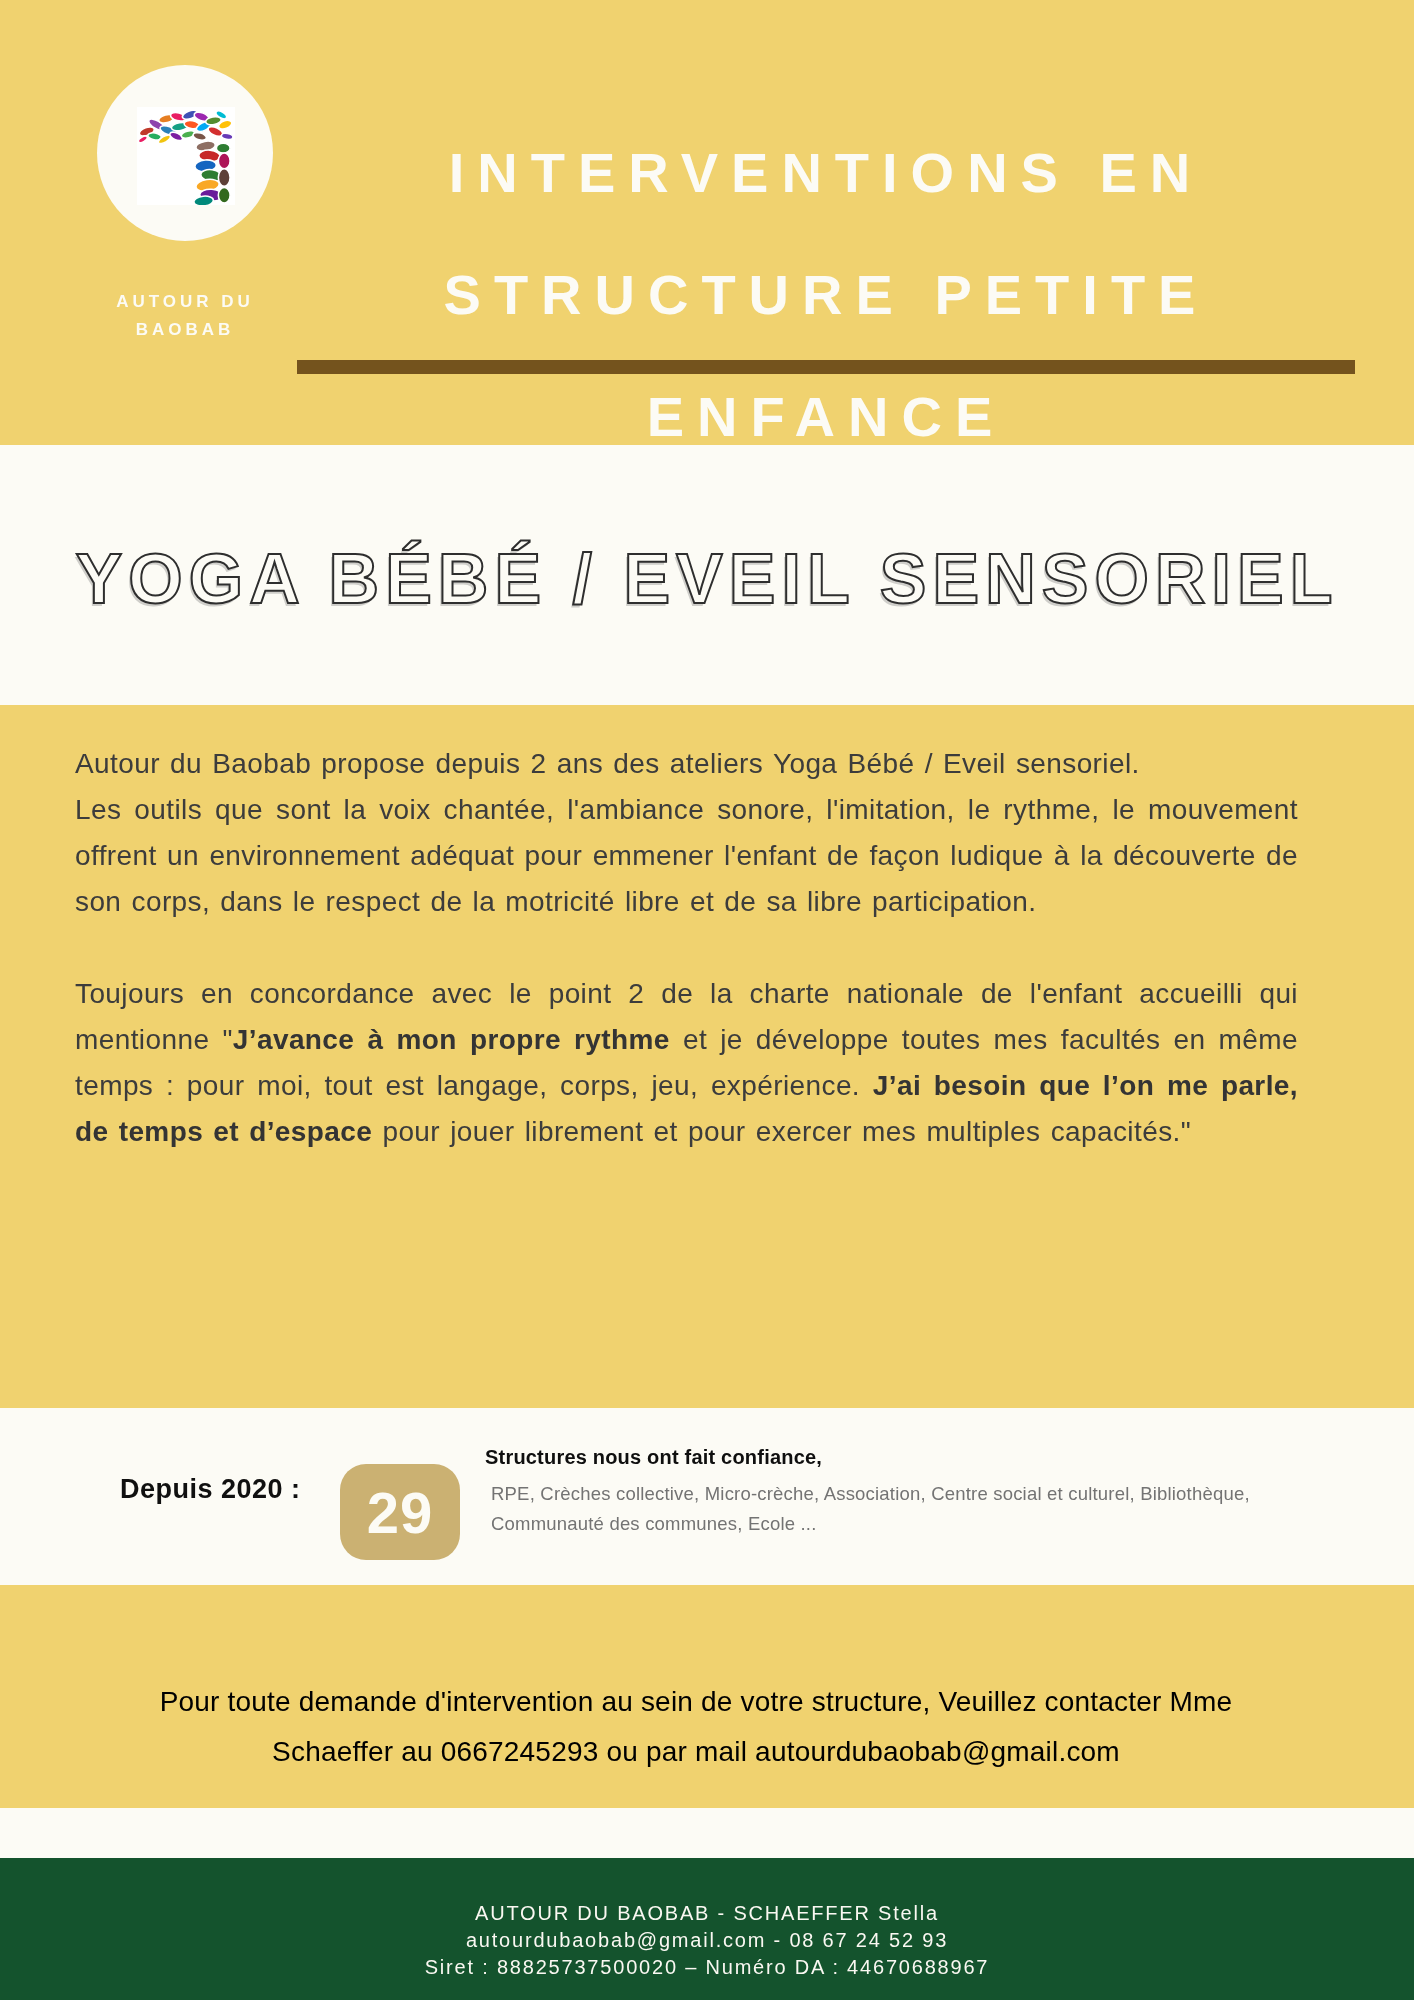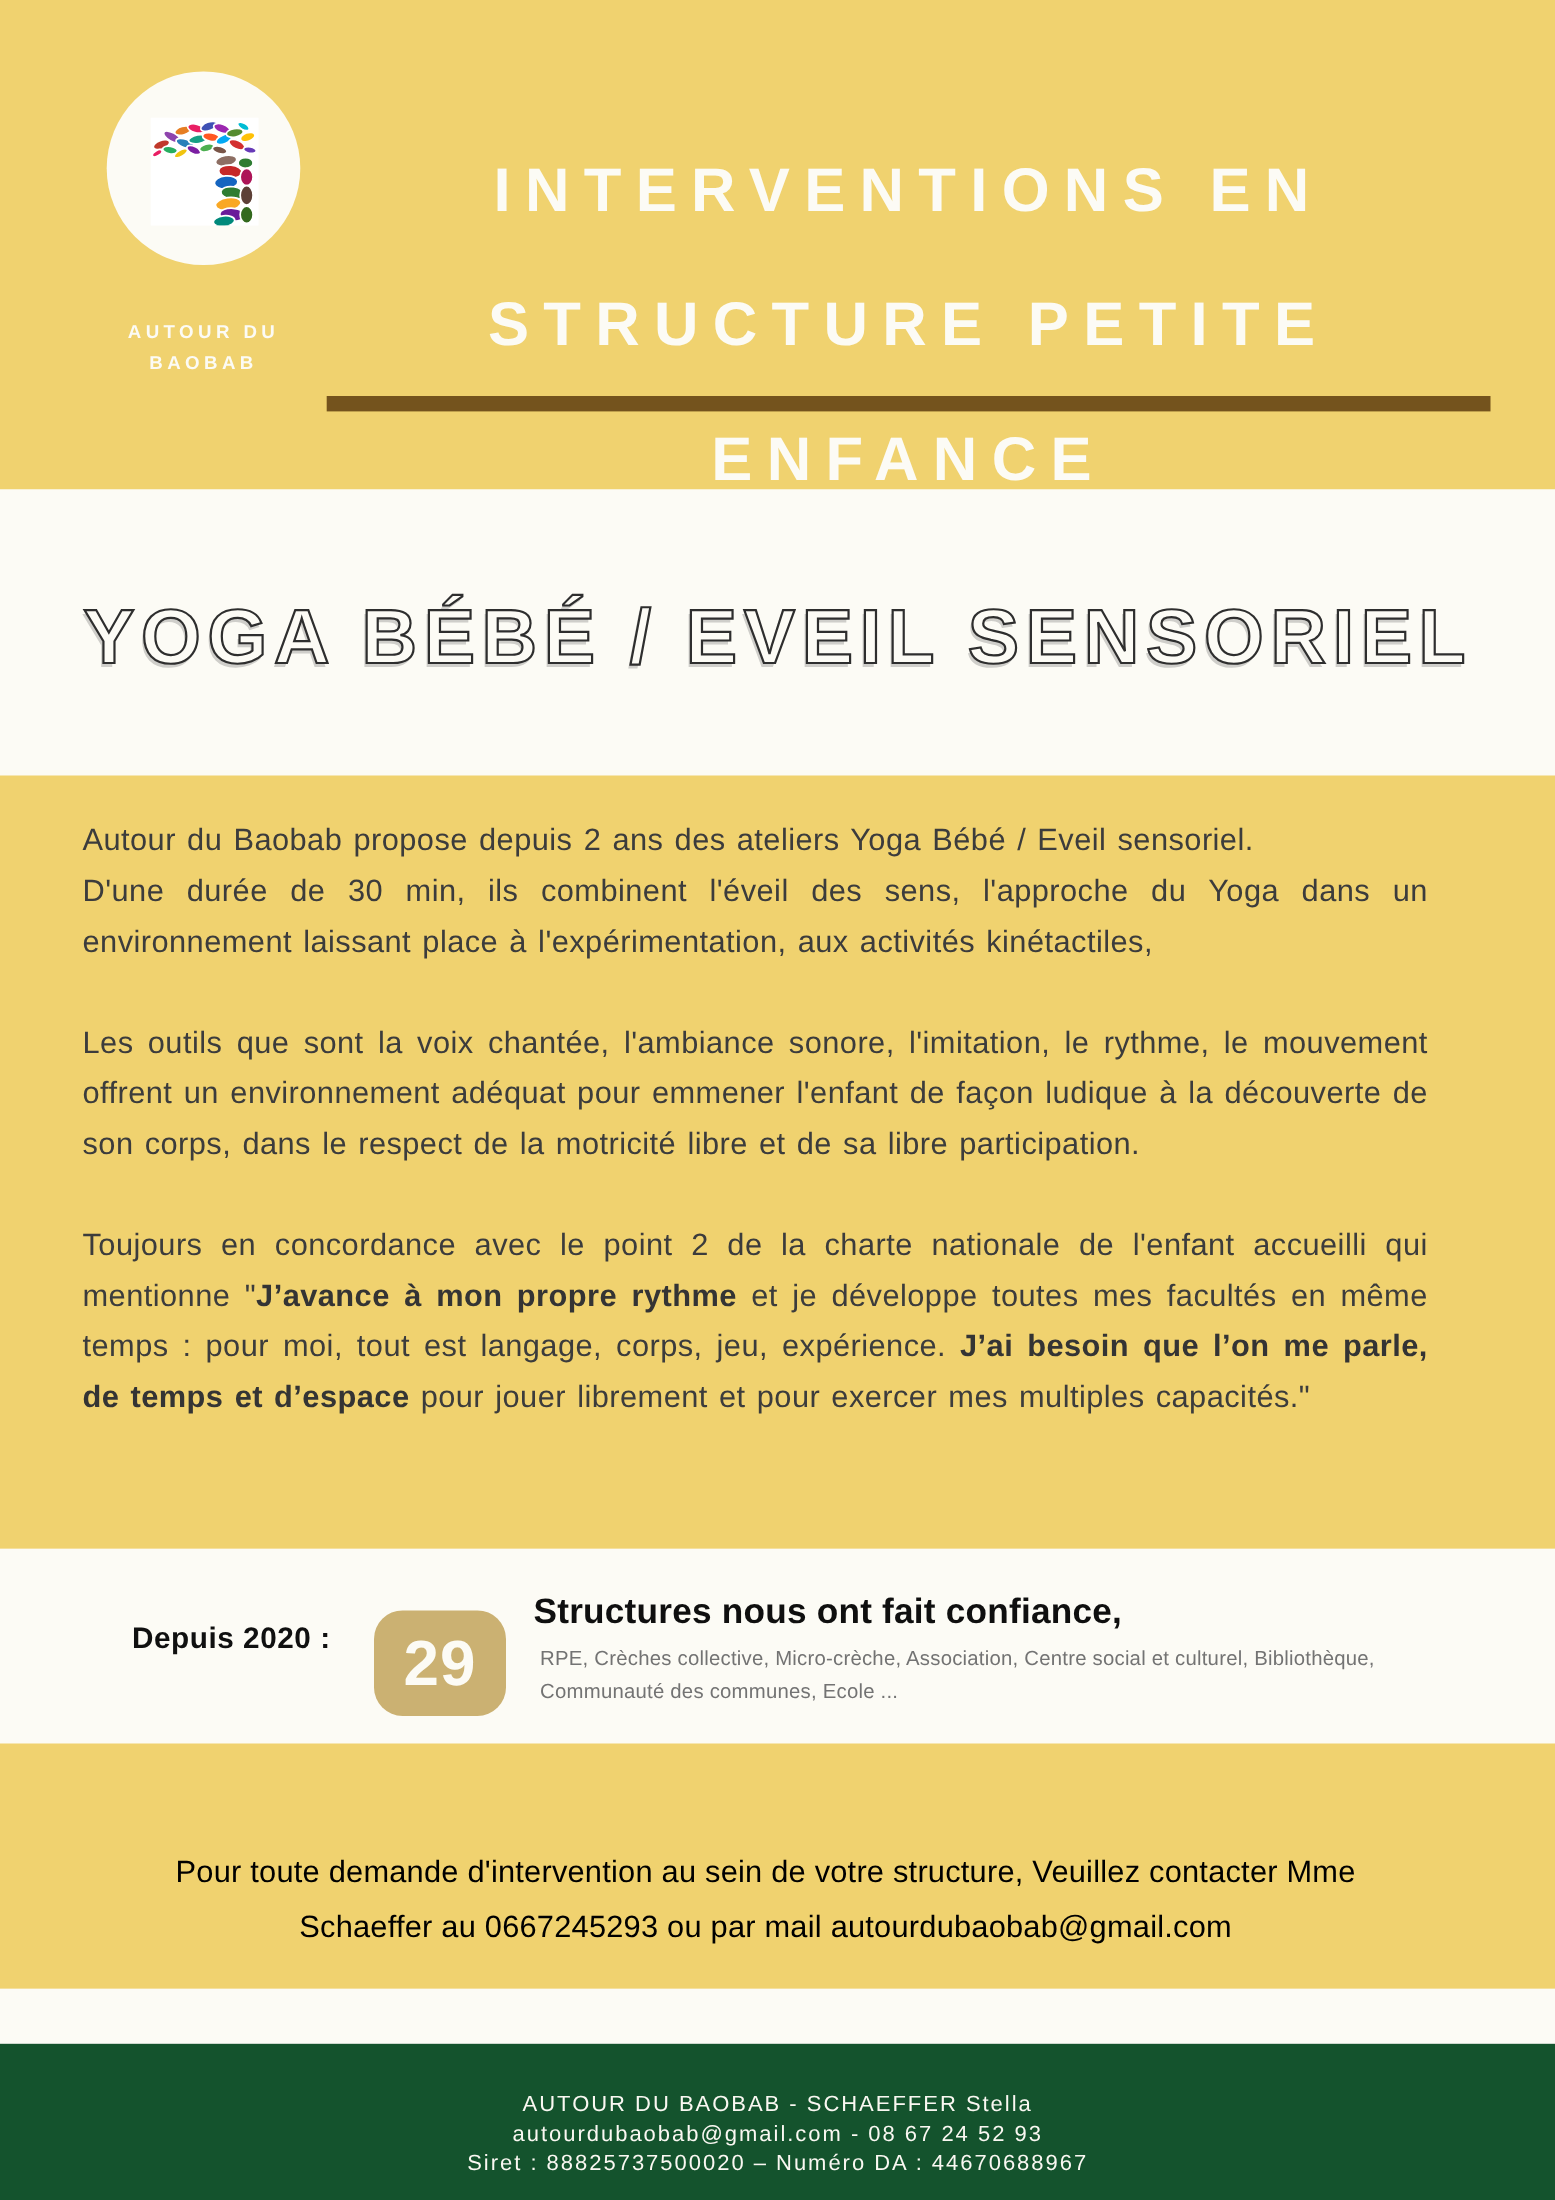--- a/index.html
+++ b/index.html
@@ -66,21 +66,21 @@
   .stats .count-box{
     position:absolute;left:340px;top:36px;width:120px;height:96px;
     background:#CBB172;border-radius:26px;
     display:flex;align-items:center;justify-content:center;margin-top:20px;
   }
   .stats .count-box .num{
     color:#FCFBF5;font-size:58px;font-weight:700;letter-spacing:1px;
   }
   .stats .blurb{position:absolute;left:485px;top:38px;width:860px;}
   .stats .blurb .headline{
-    font-size:32px;font-weight:700;color:#0f0f0f;letter-spacing:0.2px;
+    font-size:20px;font-weight:700;color:#0f0f0f;letter-spacing:0.2px;
     margin:0 0 10px 0;
   }
   .stats .blurb .detail{
     font-size:18.5px;color:#737373;line-height:30px;letter-spacing:0.2px;
     margin:0 0 0 6px;
   }
 
   
   .band.contact{top:1585px;height:223px;background:#F0D26F;
     box-sizing:border-box;padding:92px 120px 0 98px;
@@ -153,21 +153,20 @@
     </div>
     <div class="title-rule"></div>
   </div>
 
   <div class="band hero">
     <div class="hero-title">YOGA BÉBÉ / EVEIL SENSORIEL</div>
   </div>
 
   <div class="band bodytext">
     <p class="para tight">Autour du Baobab propose depuis 2 ans des ateliers Yoga Bébé / Eveil sensoriel.</p>
-    <p class="para">D'une durée de 30 min, ils combinent l'éveil des sens, l'approche du Yoga dans un environnement laissant place à l'expérimentation, aux activités kinétactiles,</p>
     <p class="para">Les outils que sont la voix chantée, l'ambiance sonore, l'imitation, le rythme, le mouvement offrent un environnement adéquat pour emmener l'enfant de façon ludique à la découverte de son corps, dans le respect de la motricité libre et de sa libre participation.</p>
     <p class="para"><span>Toujours en concordance avec le point 2 de la charte nationale de l'enfant accueilli qui mentionne "</span><b>J’avance à mon propre rythme</b><span> et je développe toutes mes facultés en même temps : pour moi, tout est langage, corps, jeu, expérience. </span><b>J’ai besoin que l’on me parle, de temps et d’espace</b><span> pour jouer librement  et pour exercer mes multiples capacités."</span></p>
   </div>
 
   <div class="band stats">
     <div class="since">Depuis 2020 :</div>
     <div class="count-box">
       <div class="num">29</div>
     </div>
     <div class="blurb">

